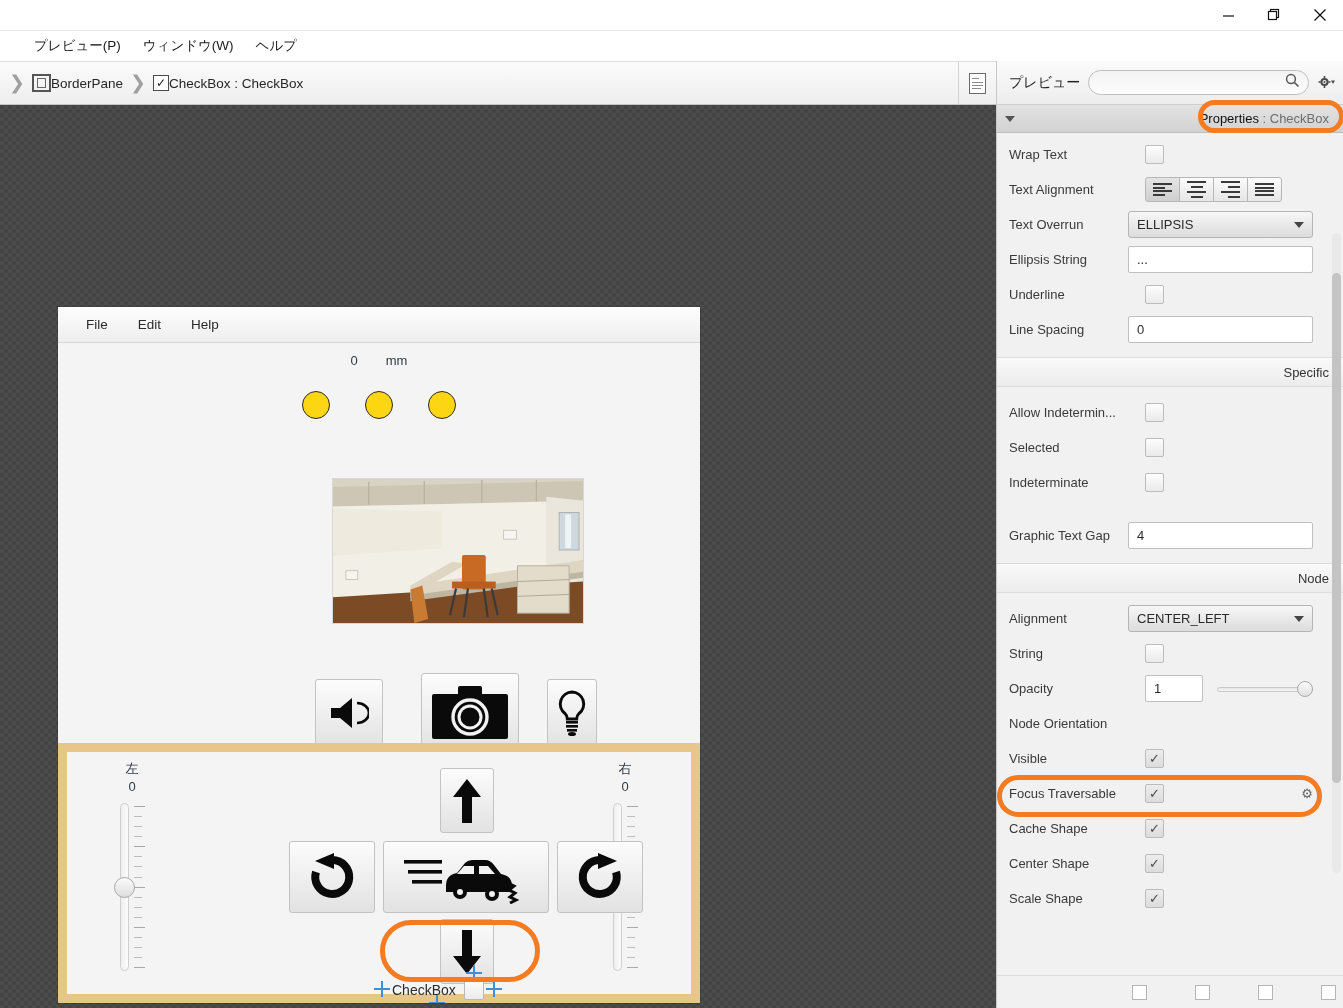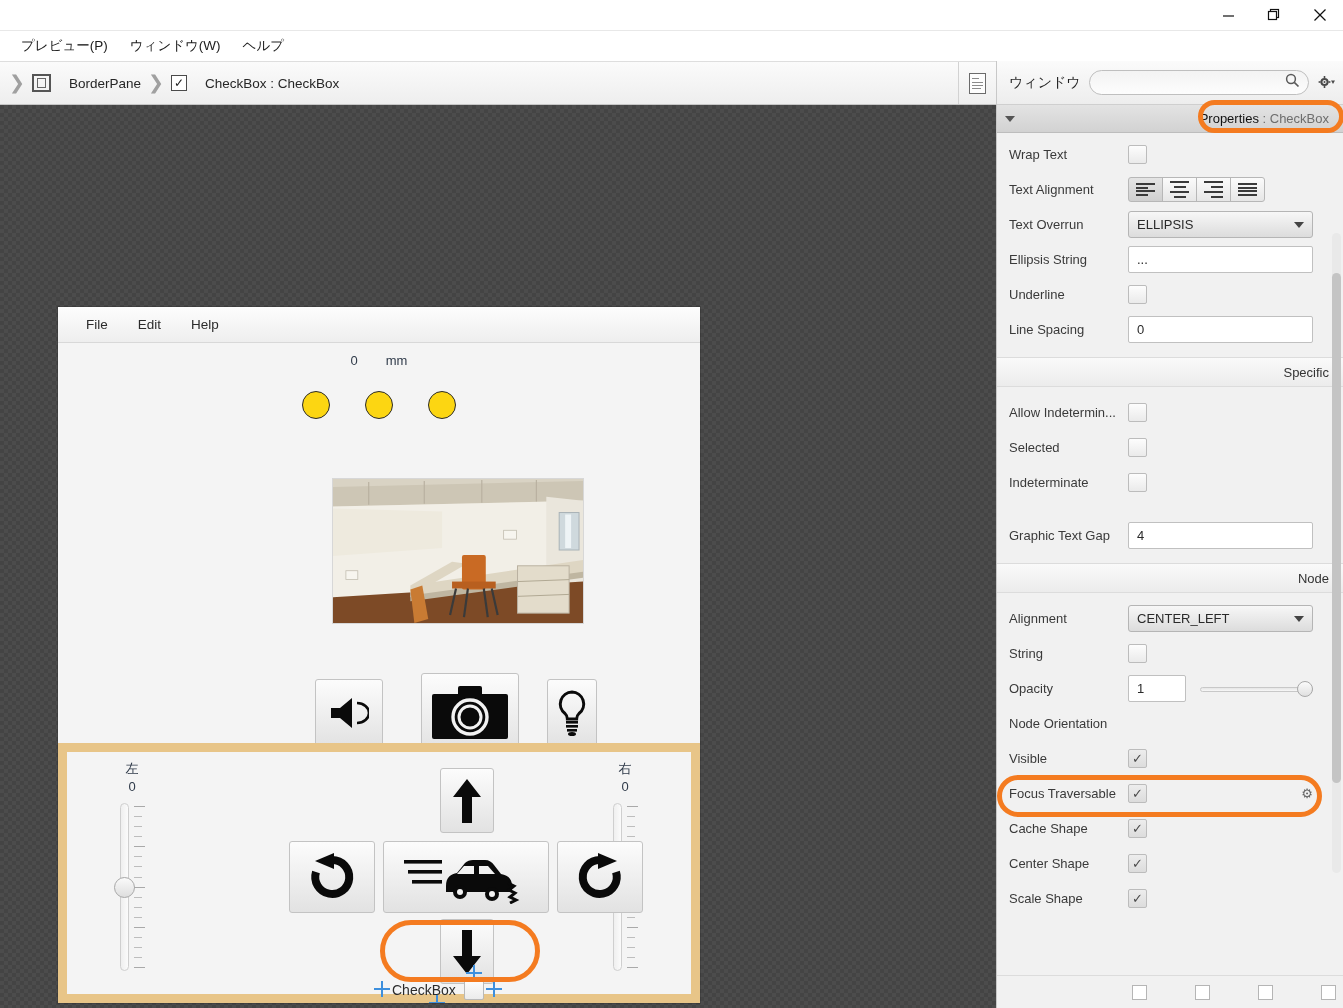--- a/index.html
+++ b/index.html
@@ -20,35 +20,35 @@
   }
   .winbtn{
     width:46px; display:flex; align-items:center; justify-content:center;
     color:#111; font-size:14px; cursor:default;
   }
   .winbtn svg{ display:block; }
 
   
   #menubar{
     position:absolute; left:0; top:31px; width:1343px; height:30px;
-    background:#ffffff; display:flex; align-items:center; padding-left:10px;
+    background:#ffffff; display:flex; align-items:center; padding-left:23px;
     font-size:13.5px; color:#1b1b1b;
   }
   .menuitem{ padding:3px 11px; white-space:nowrap; }
 
   
   #breadcrumbbar{
     position:absolute; left:0; top:61px; width:1343px; height:44px;
     background:linear-gradient(#fbfbfb,#eeeeee);
     border-top:1px solid #dedede; border-bottom:1px solid #c6c6c6;
     display:flex; align-items:center;
   }
   #crumbs{ display:flex; align-items:center; height:100%; padding-left:2px; }
   .crumb-sep{ color:#a0a0a0; font-size:19px; font-weight:300; padding:0 7px 2px 7px; }
-  .crumb{ display:flex; align-items:center; gap:18px; font-size:13.5px; color:#262626; }
+  .crumb{ display:flex; align-items:center; gap:0; font-size:13.5px; color:#262626; }
   .crumb-icon{ width:19px; height:18px; display:inline-block; position:relative; }
   .bp-icon{ border:2px solid #555; }
   .bp-icon::after{
     content:""; position:absolute; left:3px; top:2px; right:3px; bottom:2px;
     border:1.5px solid #666;
   }
   .cb-icon{
     width:16px; height:16px; border:1.5px solid #4a4a4a; background:#fff;
     display:flex; align-items:center; justify-content:center;
     font-size:12px; color:#222; line-height:1;
@@ -223,21 +223,21 @@
   #section-bar .sec-title span{ color:#6d6d6d; }
 
   #insp-scroll{ flex:1; overflow:hidden; position:relative; }
   .group{ background:#f1f1f1; padding:8px 0 10px 0; }
   .grouphdr{
     height:30px; background:linear-gradient(#fafafa,#ececec);
     border-top:1px solid #dcdcdc; border-bottom:1px solid #dcdcdc;
     display:flex; align-items:center; justify-content:flex-end;
     padding-right:14px; font-size:13px; color:#333;
   }
-  .row{ height:35px; display:flex; align-items:center; padding-left:12px; }
+  .row{ height:35px; display:flex; align-items:center; padding-left:12px;gap:17px; }
   .row .lbl{ width:119px; font-size:13px; color:#3a3a3a; }
   .ctl{ flex:1; display:flex; align-items:center; padding-right:30px; }
   .txtfield{
     width:185px; height:27px; background:#fff; border:1px solid #c0c0c0;
     border-radius:2px; display:flex; align-items:center; padding:0 8px;
     font-size:13px; color:#2a2a2a;
   }
   .combo{
     width:185px; height:27px; border:1px solid #b5b5b5; border-radius:3px;
     background:linear-gradient(#f7f7f7,#dcdcdc);
@@ -571,21 +571,21 @@
     </div>
   </div>
 
 </div>
 
 <div class="orange-oval" id="oval-checkbox"></div>
 
 <div id="inspector">
 
   <div id="insp-head">
-    <span id="insp-title">ウィンドウ</span>
+    <span id="insp-title">プレビュー</span>
     <div id="insp-search">
       <input type="text" value="" placeholder="" style="">
       <span>
         <svg width="15" height="15" viewBox="0 0 15 15">
           <circle cx="6" cy="6" r="4.4" fill="none" stroke="#5a5a5a" stroke-width="1.5"></circle>
           <line x1="9.3" y1="9.3" x2="13.5" y2="13.5" stroke="#5a5a5a" stroke-width="1.7"></line>
         </svg>
       </span>
     </div>
     <span class="gear">

